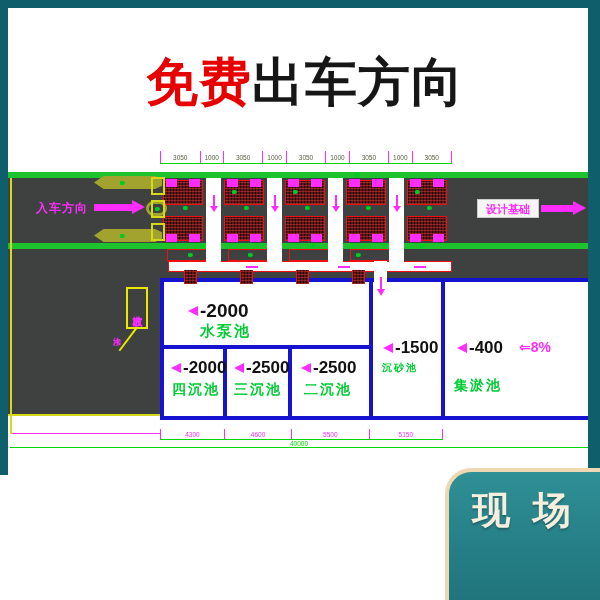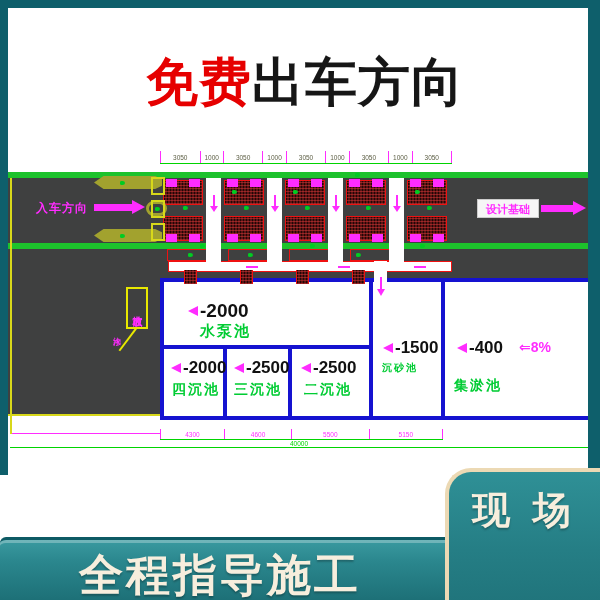--- a/index.html
+++ b/index.html
@@ -323,21 +323,18 @@
   <div class="gdot" style="left:188px;top:253px"></div>
   <div class="gdot" style="left:248px;top:253px"></div>
   <div class="gdot" style="left:356px;top:253px"></div>
   <div class="gdot" style="left:155px;top:207px"></div>
   <div class="gdot" style="left:120px;top:181px"></div>
   <div class="gdot" style="left:120px;top:234px"></div>
   <div class="marr" style="left:246px;top:266px;width:12px"></div>
   <div class="marr" style="left:338px;top:266px;width:12px"></div>
   <div class="marr" style="left:414px;top:266px;width:12px"></div>
 
-  <div id="banner">
-    <div id="banner-text">全程指导施工</div>
-  </div>
 
   <div id="corner">
     <div class="bl">现 场</div>
   </div>
 
 </div>
 
 </body></html>

